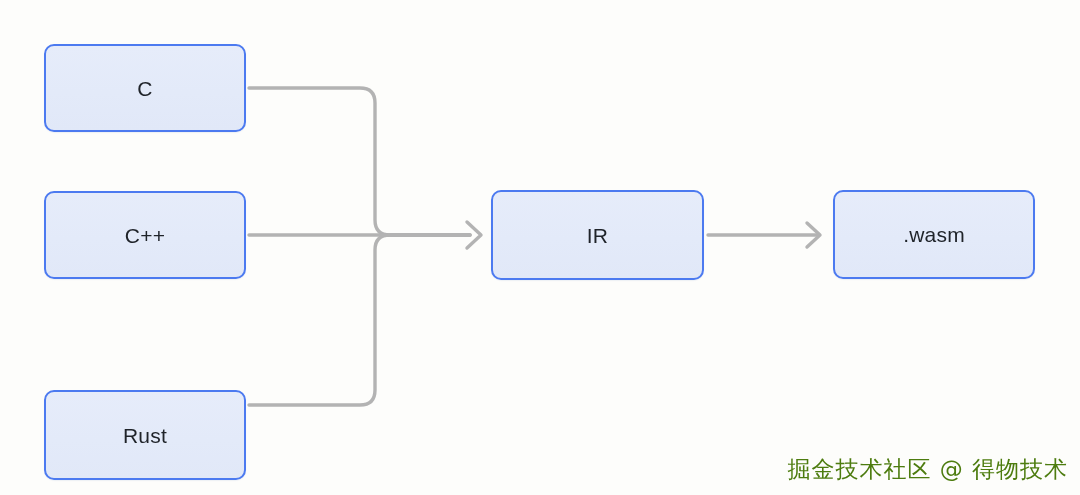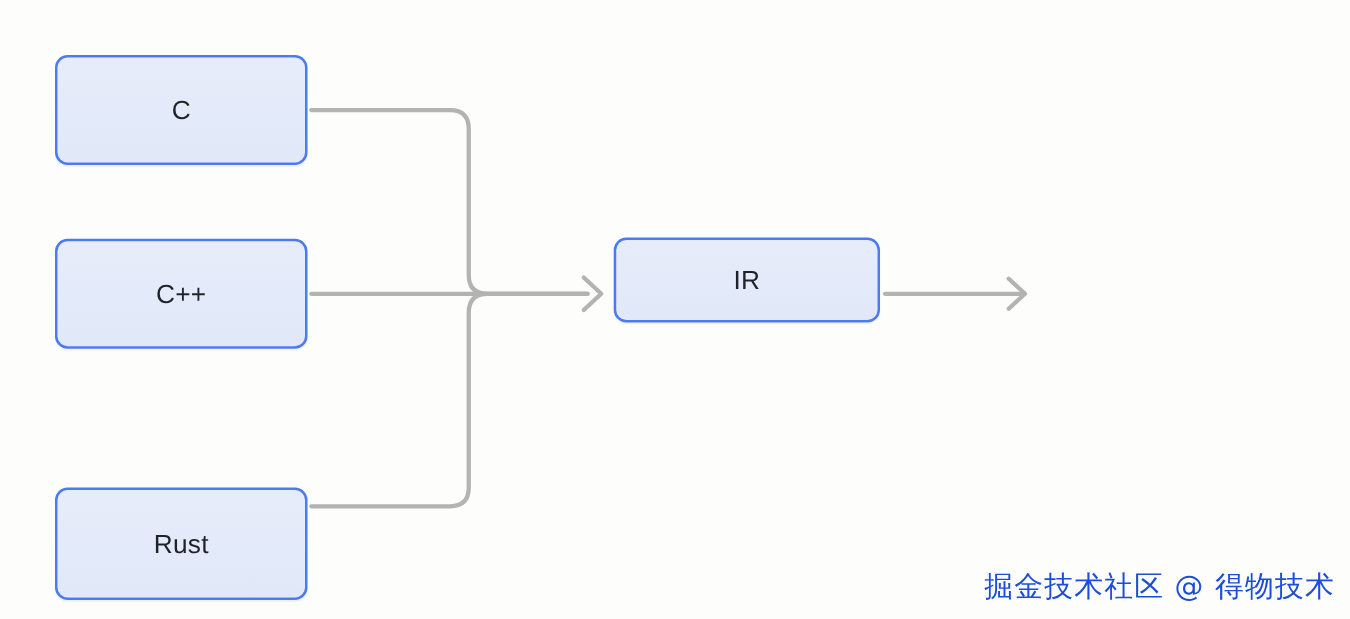--- a/index.html
+++ b/index.html
@@ -49,29 +49,29 @@
   }
 
   .node-label {
     display: block;
     line-height: 1;
   }
 
   #node-c      { left: 44px;  top: 44px;  width: 202px; height: 88px; }
   #node-cpp    { left: 44px;  top: 191px; width: 202px; height: 88px; }
   #node-rust   { left: 44px;  top: 360px; width: 202px; height: 90px; margin-top: 30px; }
-  #node-ir     { left: 491px; top: 190px; width: 213px; height: 68px; }
+  #node-ir     { left: 491px; top: 190px; width: 213px; height: 90px; }
   #node-wasm   { left: 833px; top: 190px; width: 202px; height: 89px; }
 
   .watermark {
     position: absolute;
     right: 12px;
     bottom: 10px;
     font-size: 23px;
-    color: #1d4ed8;
+    color: #4d7c0f;
     letter-spacing: 1px;
     white-space: nowrap;
     user-select: none;
     font-family: "DejaVu Sans", sans-serif;
   }
 </style>
 </head>
 <body>
 
 <div id="canvas">
@@ -101,16 +101,19 @@
   </div>
 
   <div class="node" id="node-rust">
     <span class="node-label">Rust</span>
   </div>
 
   <div class="node" id="node-ir">
     <span class="node-label">IR</span>
   </div>
 
+  <div class="node" id="node-wasm">
+    <span class="node-label">.wasm</span>
+  </div>
 
   <div class="watermark">掘金技术社区 @ 得物技术</div>
 
 </div>
 
 </body></html>

